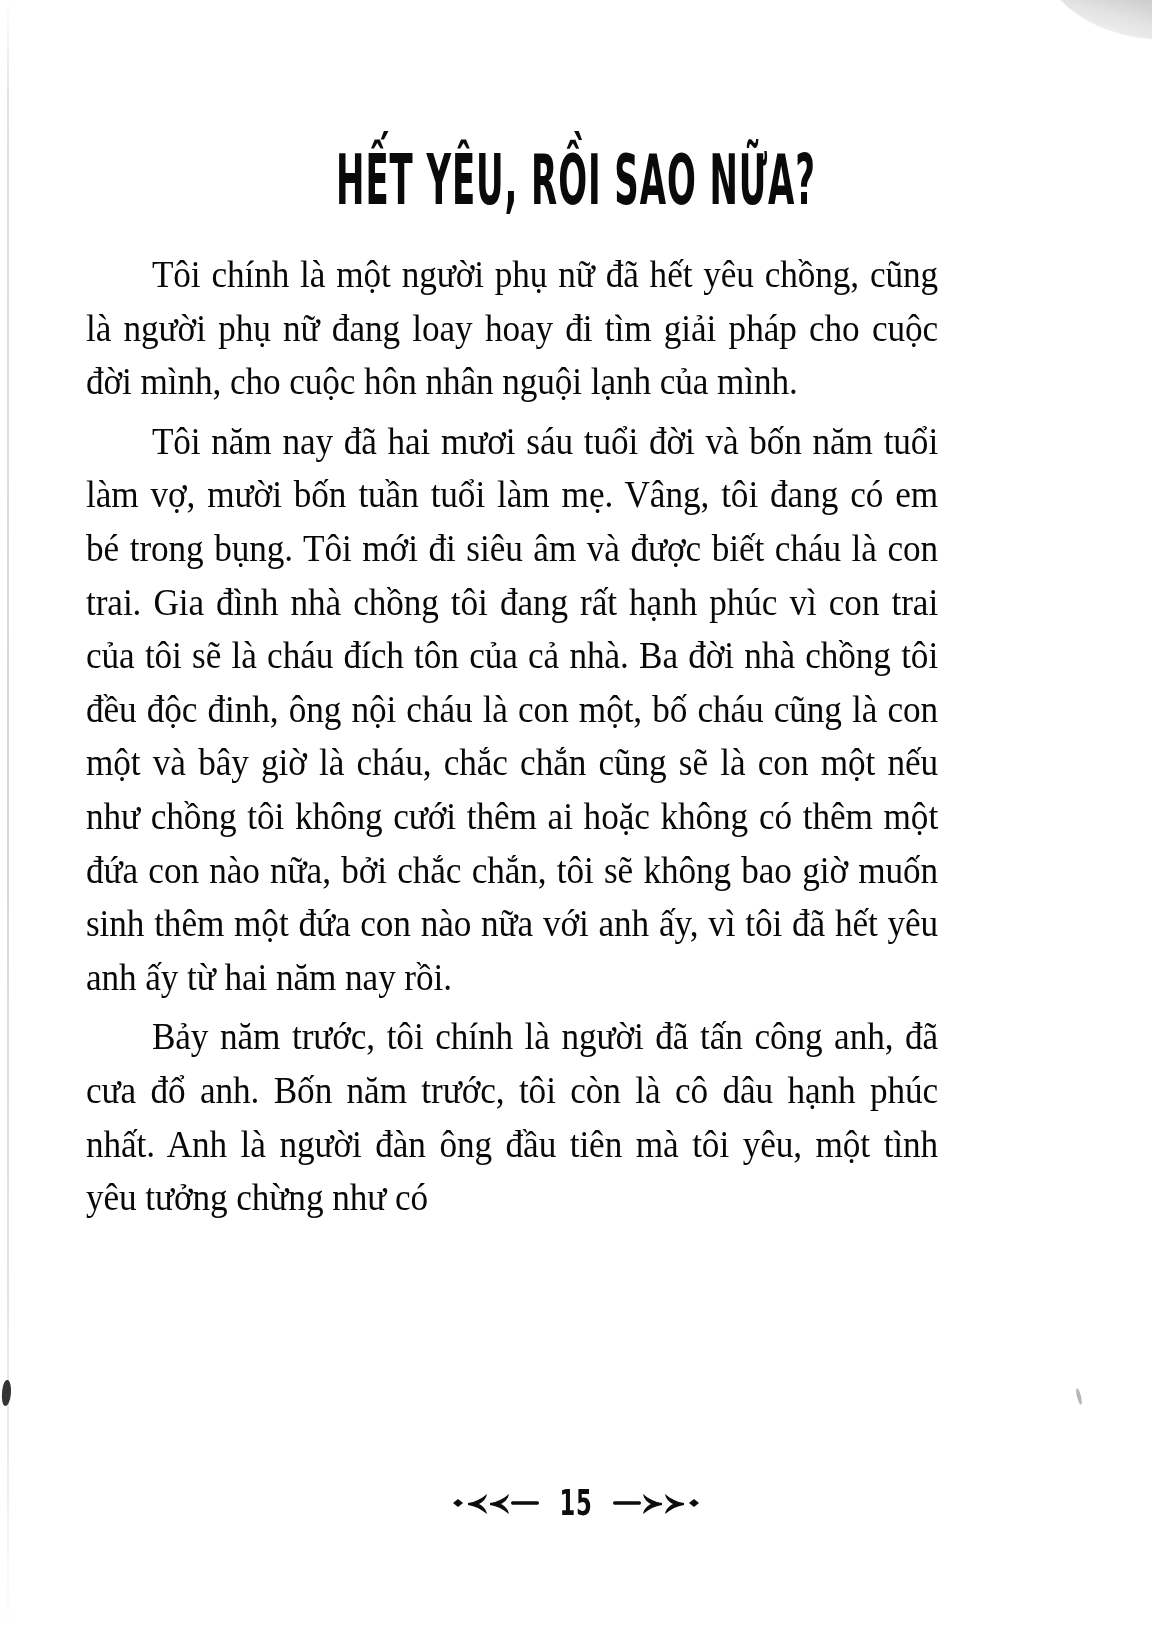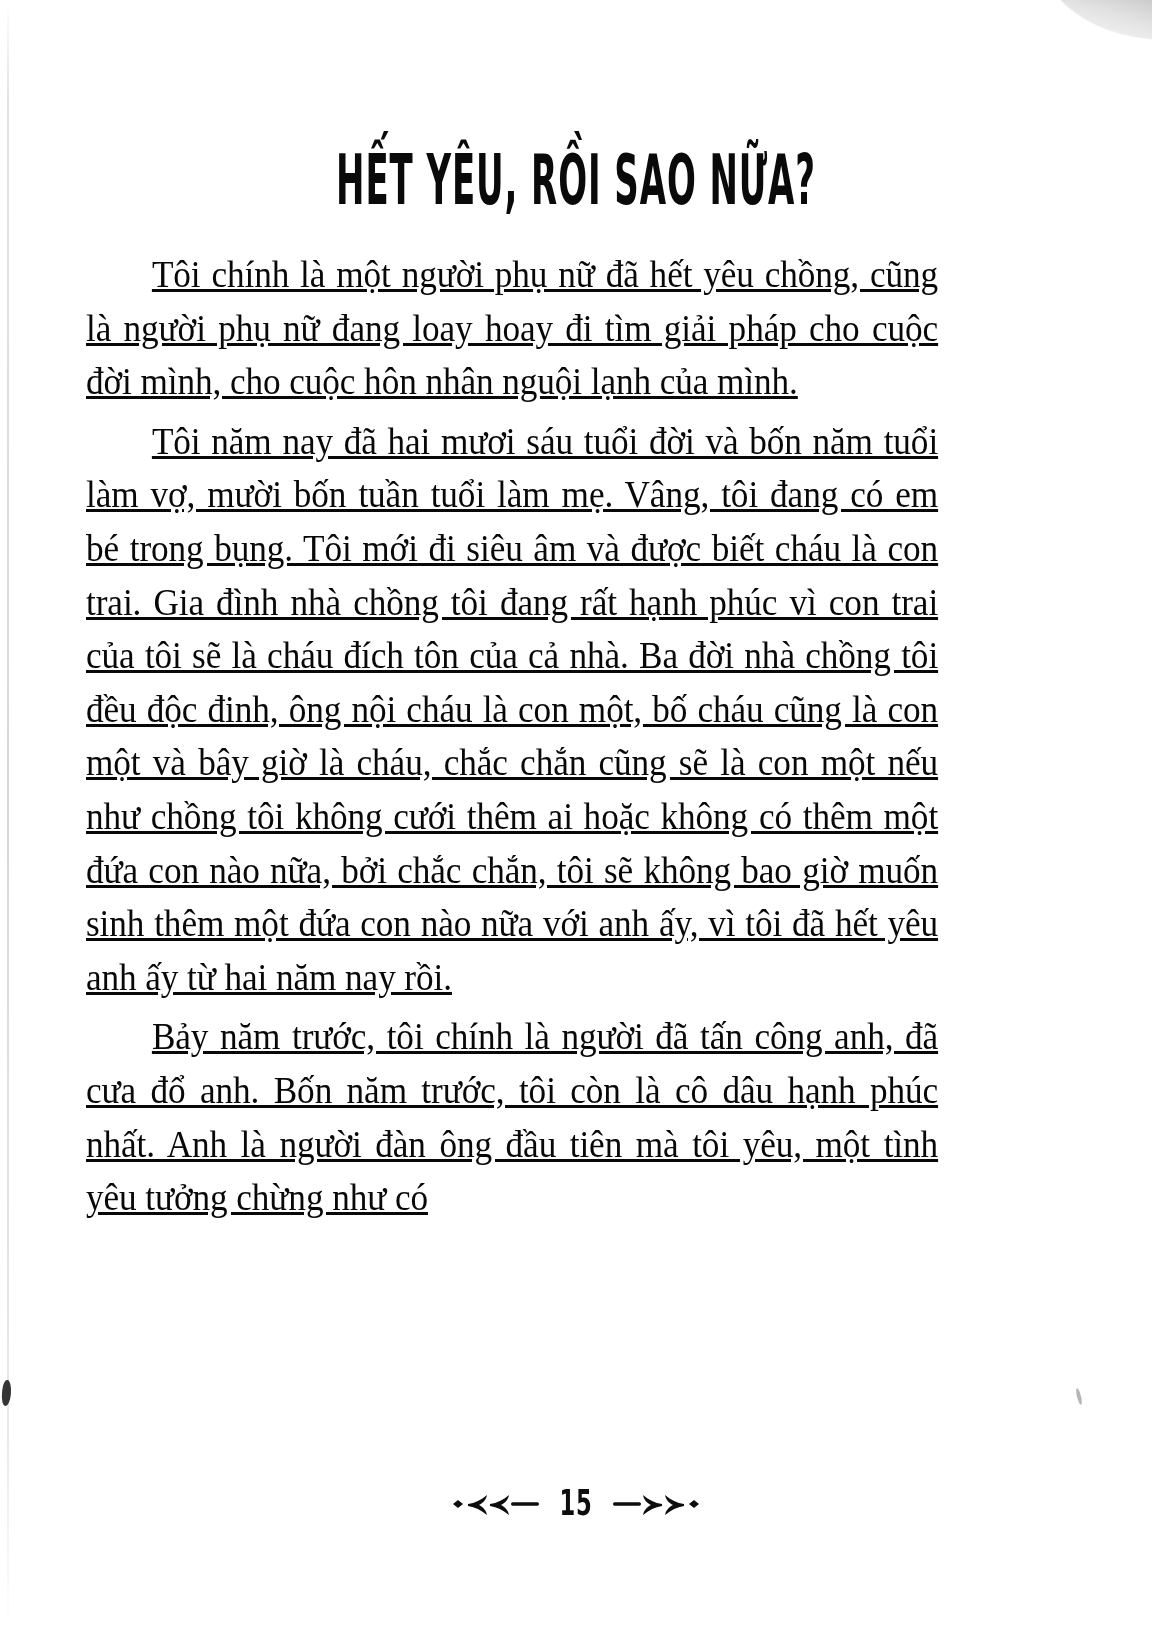--- a/index.html
+++ b/index.html
@@ -105,39 +105,38 @@
   .para {
     margin: 0 0 6px 0;
     text-indent: 72px;
     text-align: justify;
     text-justify: inter-word;
     font-size: 38.5px;
     line-height: 53.6px;
     letter-spacing: -0.1px;
     font-family: "Liberation Serif", "DejaVu Serif", serif;
     transform-origin: left top;
-    text-decoration: underline;
   }
   .para:last-child { margin-bottom: 10px; }
   
   .para > span {
     display: block;
     transform: scaleX(0.915);
     transform-origin: left center;
     width: 109.3%;
   }
 
   
   .footer {
     position: absolute;
     left: 0;
     right: 0;
     top: 1486px;
     display: flex;
-    align-items: center;
+    align-items: flex-start;
     justify-content: center;
     gap: 10px;
     color: #0d0d0d;
   }
   .orn {
     display: block;
     width: 92px;
     height: 34px;
   }
   .orn-right { transform: scaleX(-1); }

